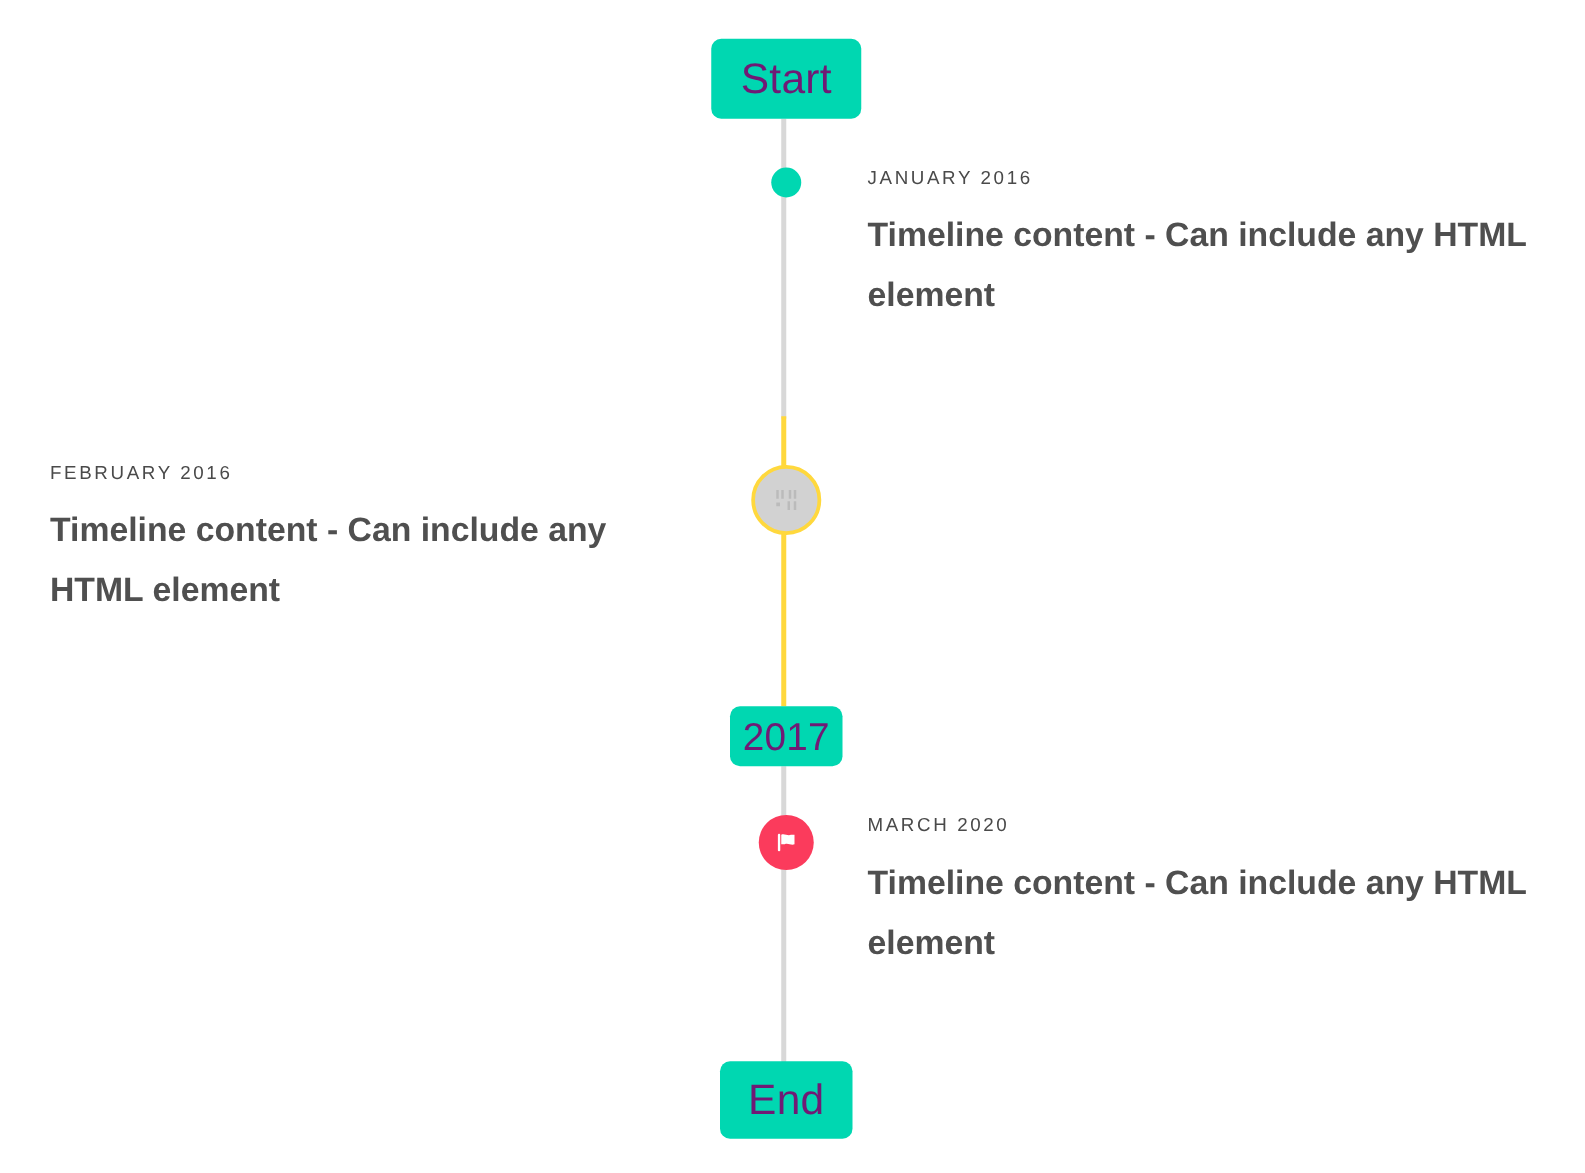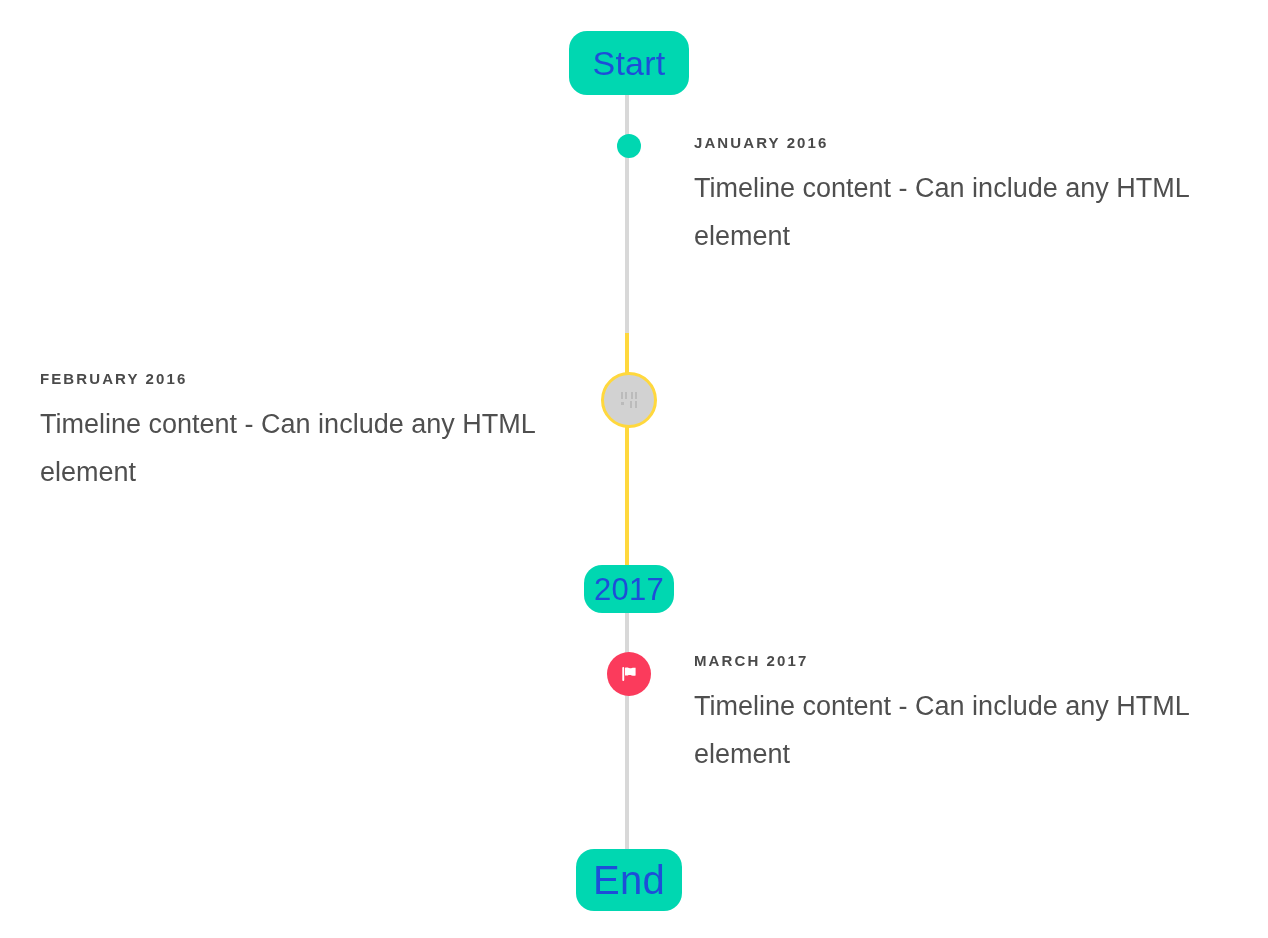--- a/index.html
+++ b/index.html
@@ -31,22 +31,22 @@
     border-radius: 0;
   }
   .rail-grey-top   { top: 95px;  height: 240px; background: #d8d8d8; }
   .rail-yellow     { top: 333px; height: 232px; background: #ffd83d; }
   .rail-grey-bottom{ top: 613px; height: 238px; background: #d8d8d8; }
 
   
   .badge {
     position: absolute;
     background: #00d7b1;
-    color: #1d4ed8;
-    border-radius: 18px;
+    color: #701a75;
+    border-radius: 8px;
     display: flex;
     align-items: center;
     justify-content: center;
     font-weight: 400;
     letter-spacing: 0.2px;
     line-height: 1;
     z-index: 5;
   }
   .badge-start {
     left: 569px; top: 31px;
@@ -54,21 +54,21 @@
     font-size: 34px;
   }
   .badge-year {
     left: 584px; top: 565px;
     width: 90px; height: 48px;
     font-size: 31px;
   }
   .badge-end {
     left: 576px; top: 849px;
     width: 106px; height: 62px;
-    font-size: 40px;
+    font-size: 34px;
   }
 
   
   .marker {
     position: absolute;
     z-index: 6;
     display: flex;
     align-items: center;
     justify-content: center;
   }
@@ -109,29 +109,29 @@
     background: #fb3b5c;
   }
   .marker-flag svg { display: block; }
 
   
   .entry {
     position: absolute;
   }
   .entry-label {
     font-size: 15px;
-    font-weight: bold;
+    font-weight: normal;
     letter-spacing: 2.1px;
     color: #4a4a4a;
     line-height: 1.2;
     white-space: nowrap;
   }
   .entry-body {
     font-size: 27px;
-    font-weight: 400;
+    font-weight: 700;
     color: #4f4f4f;
     line-height: 1.78;
     margin-top: 12px;
   }
 
   .entry-right { left: 694px; width: 528px; text-align: left; }
   .entry-left  { left: 40px;  width: 525px; text-align: left; }
 
   .entry-jan   { top: 134px; }
   .entry-feb   { top: 370px; }
@@ -172,19 +172,19 @@
 
   <div class="badge badge-year">2017</div>
 
   <div class="marker marker-flag">
     <svg width="22" height="22" viewBox="0 0 22 22" aria-hidden="true">
       <rect x="4.3" y="4" width="1.9" height="14" rx="0.9" fill="#ffffff"></rect>
       <path d="M7 4.8 C9.6 3.5 12.2 6.1 14.8 4.8 L17.6 4.8 L17.6 12.4 C15 13.7 12.4 11.1 9.8 12.4 L7 12.4 Z" fill="#ffffff"></path>
     </svg>
   </div>
   <div class="entry entry-right entry-mar">
-    <div class="entry-label">MARCH 2017</div>
+    <div class="entry-label">MARCH 2020</div>
     <div class="entry-body">Timeline content - Can include any HTML element</div>
   </div>
 
   <div class="badge badge-end">End</div>
 
 </div>
 
 </body></html>

